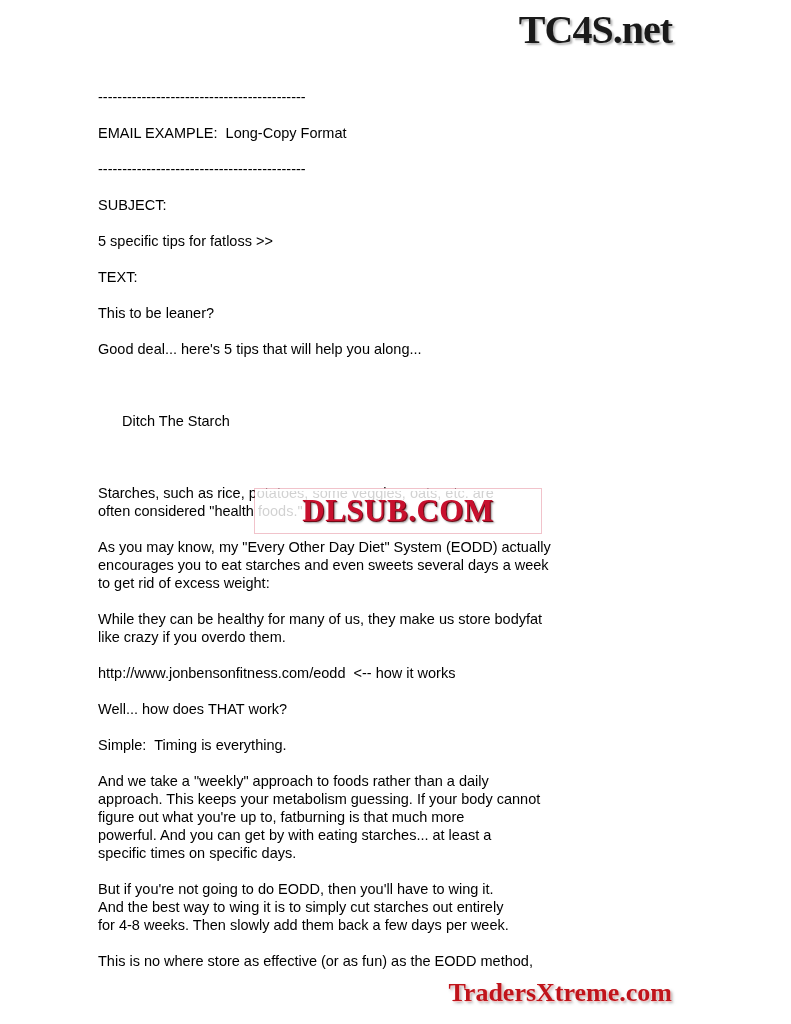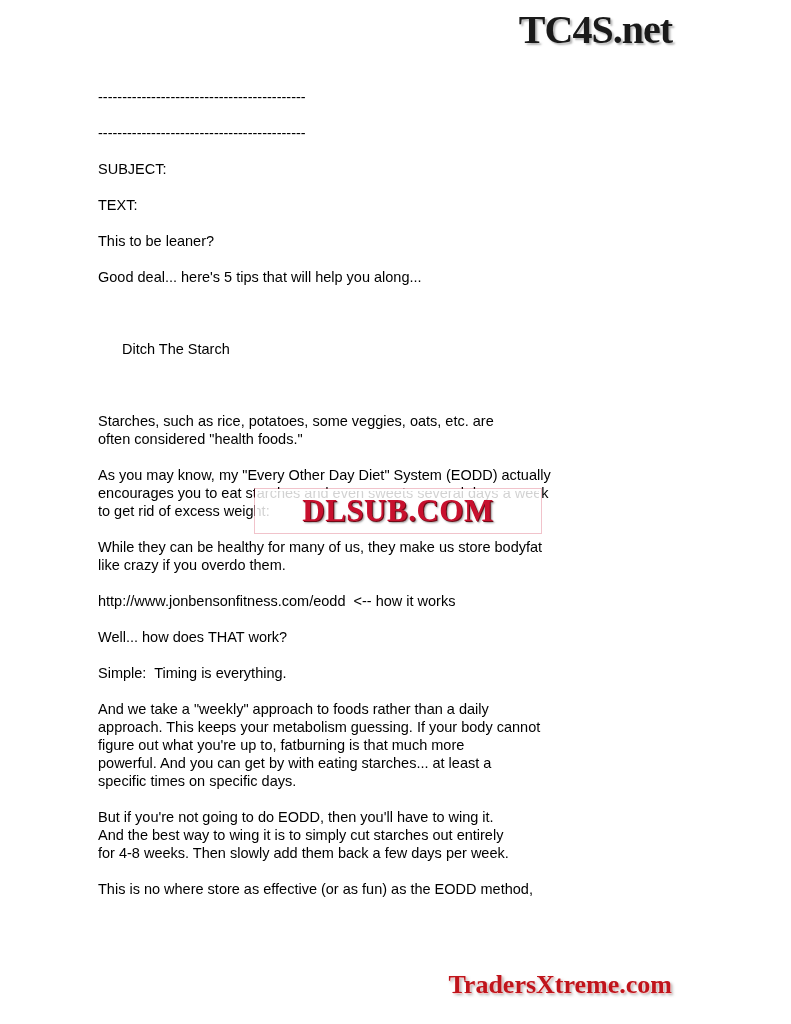--- a/index.html
+++ b/index.html
@@ -28,21 +28,21 @@
     font-weight: bold;
     font-size: 40px;
     letter-spacing: -1px;
     color: #1a1a1a;
     text-shadow: 2px 2px 2px rgba(120,120,120,0.55);
     white-space: nowrap;
   }
   
   .brand-bottom {
     position: absolute;
-    bottom: 24px;
+    bottom: 16px;
     right: 14px;
     font-family: "Liberation Serif", serif;
     font-weight: bold;
     font-size: 26px;
     color: #c0141b;
     text-shadow: 1px 1px 0 #f2c9c9, 2px 2px 3px rgba(90,90,90,0.5);
     white-space: nowrap;
   }
   
   .doc {
@@ -94,25 +94,27 @@
 <body>
 
 <div class="page">
 
   <div class="brand-top">TC4S.net</div>
 
   <div class="doc">
 
     <div class="rule">-------------------------------------------</div>
 
+    <p>EMAIL EXAMPLE:  Long-Copy Format</p>
 
     <div class="rule">-------------------------------------------</div>
 
     <p>SUBJECT:</p>
 
+    <p>5 specific tips for fatloss &gt;&gt;</p>
 
     <p>TEXT:</p>
 
     <p>This to be leaner?</p>
 
     <p>Good deal... here's 5 tips that will help you along...</p>
 
     <div class="tip-block">
       <div>Ditch The Starch</div>
     </div>

